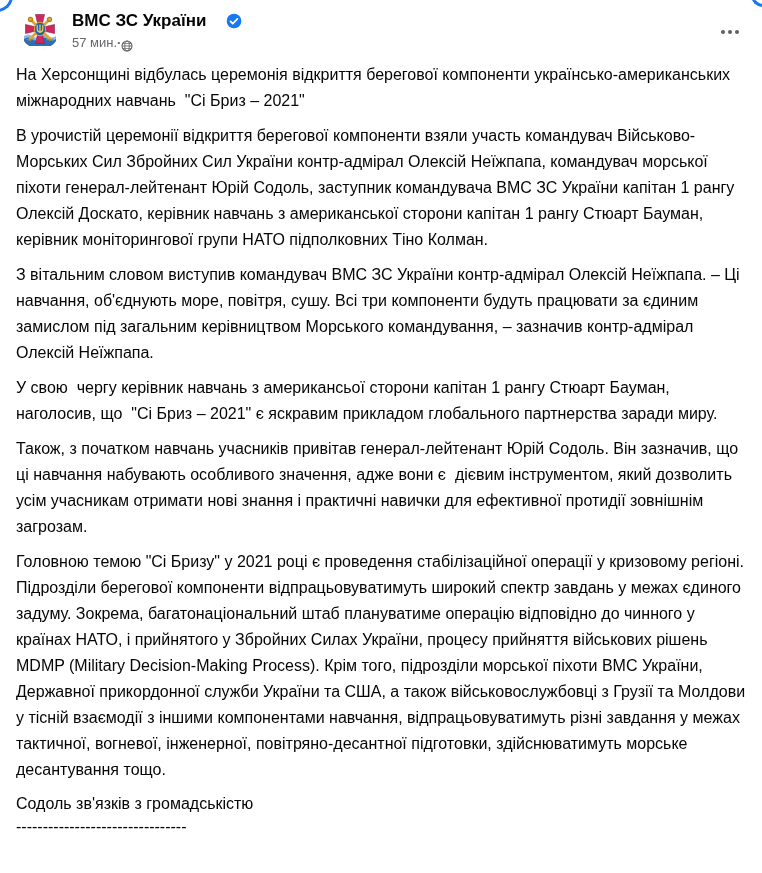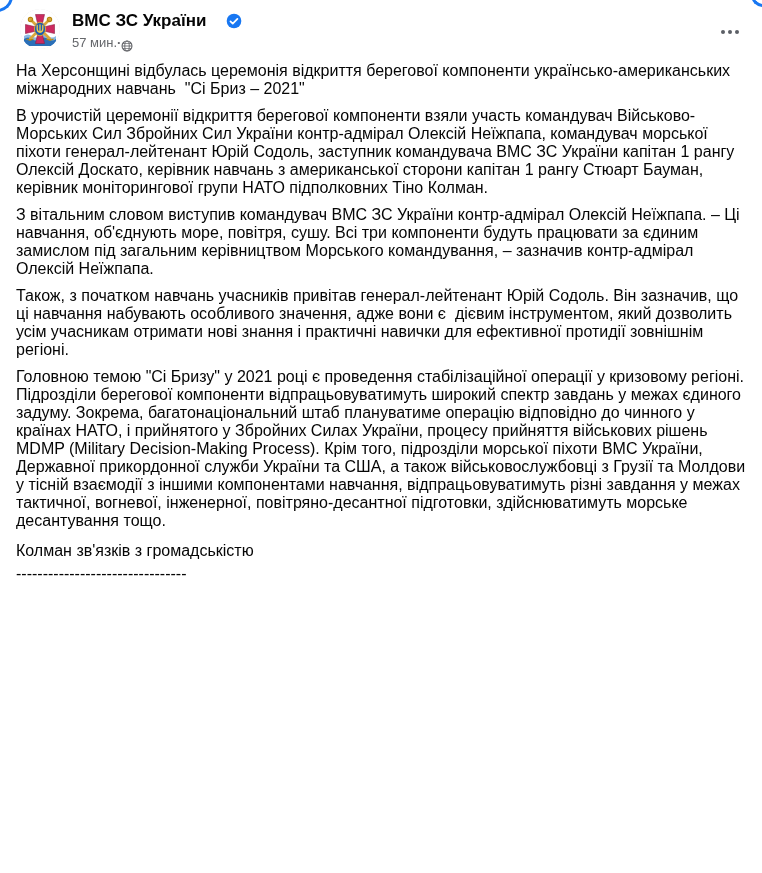--- a/index.html
+++ b/index.html
@@ -62,21 +62,21 @@
     border: none; background: transparent; border-radius: 6px; cursor: pointer;
   }
   .more-btn .dot {
     width: 4px; height: 4px; border-radius: 50%; background: #5c5f66;
   }
 
   
   .post-text {
     padding: 7px 16px 0 16px;
     font-size: 16px;
-    line-height: 18px;
+    line-height: 26px;
     color: #050505;
   }
   .post-text p {
     white-space: pre-wrap;
     margin: 0 0 9px 0;
   }
   .signature { padding: 0 16px; font-size: 16px; line-height: 23px; }
   .sig-line { white-space: pre-wrap; }
 </style>
 </head>
@@ -156,26 +156,27 @@
 
 <div class="post-text">
 
     <p class="post-paragraph">На Херсонщині відбулась церемонія відкриття берегової компоненти українсько-американських міжнародних навчань  "Сі Бриз – 2021"</p>
 
     <p class="post-paragraph">В урочистій церемонії відкриття берегової компоненти взяли участь командувач Військово-Морських Сил Збройних Сил України контр-адмірал Олексій Неїжпапа, командувач морської піхоти генерал-лейтенант Юрій Содоль, заступник командувача ВМС ЗС України капітан 1 рангу Олексій Доскато, керівник навчань з американської сторони капітан 1 рангу Стюарт Бауман, керівник моніторингової групи НАТО підполковних Тіно Колман.</p>
 
 
     <p class="post-paragraph">З вітальним словом виступив командувач ВМС ЗС України контр-адмірал Олексій Неїжпапа. – Ці навчання, об'єднують море, повітря, сушу. Всі три компоненти будуть працювати за єдиним замислом під загальним керівництвом Морського командування, – зазначив контр-адмірал Олексій Неїжпапа.</p>
 
+    <p class="post-paragraph">У свою  чергу керівник навчань з американсьої сторони капітан 1 рангу Стюарт Бауман, наголосив, що  "Сі Бриз – 2021" є яскравим прикладом глобального партнерства заради миру.</p>
 
-    <p class="post-paragraph">Також, з початком навчань учасників привітав генерал-лейтенант Юрій Содоль. Він зазначив, що ці навчання набувають особливого значення, адже вони є  дієвим інструментом, який дозволить усім учасникам отримати нові знання і практичні навички для ефективної протидії зовнішнім регіоні.</p>
+    <p class="post-paragraph">Також, з початком навчань учасників привітав генерал-лейтенант Юрій Содоль. Він зазначив, що ці навчання набувають особливого значення, адже вони є  дієвим інструментом, який дозволить усім учасникам отримати нові знання і практичні навички для ефективної протидії зовнішнім загрозам.</p>
 
     <p class="post-paragraph">Головною темою "Сі Бризу" у 2021 році є проведення стабілізаційної операції у кризовому регіоні. Підрозділи берегової компоненти відпрацьовуватимуть широкий спектр завдань у межах єдиного задуму. Зокрема, багатонаціональний штаб плануватиме операцію відповідно до чинного у країнах НАТО, і прийнятого у Збройних Силах України, процесу прийняття військових рішень MDMP (Military Decision-Making Process). Крім того, підрозділи морської піхоти ВМС України, Державної прикордонної служби України та США, а також військовослужбовці з Грузії та Молдови у тісній взаємодії з іншими компонентами навчання, відпрацьовуватимуть різні завдання у межах тактичної, вогневої, інженерної, повітряно-десантної підготовки, здійснюватимуть морське десантування тощо.</p>
   </div>
 
 <div class="signature">
 
-    <div class="sig-line">Колман зв'язків з громадськістю</div>
+    <div class="sig-line">Содоль зв'язків з громадськістю</div>
 
 
 
     <div class="sig-line">--------------------------------</div>
   </div>
 
 </body></html>

